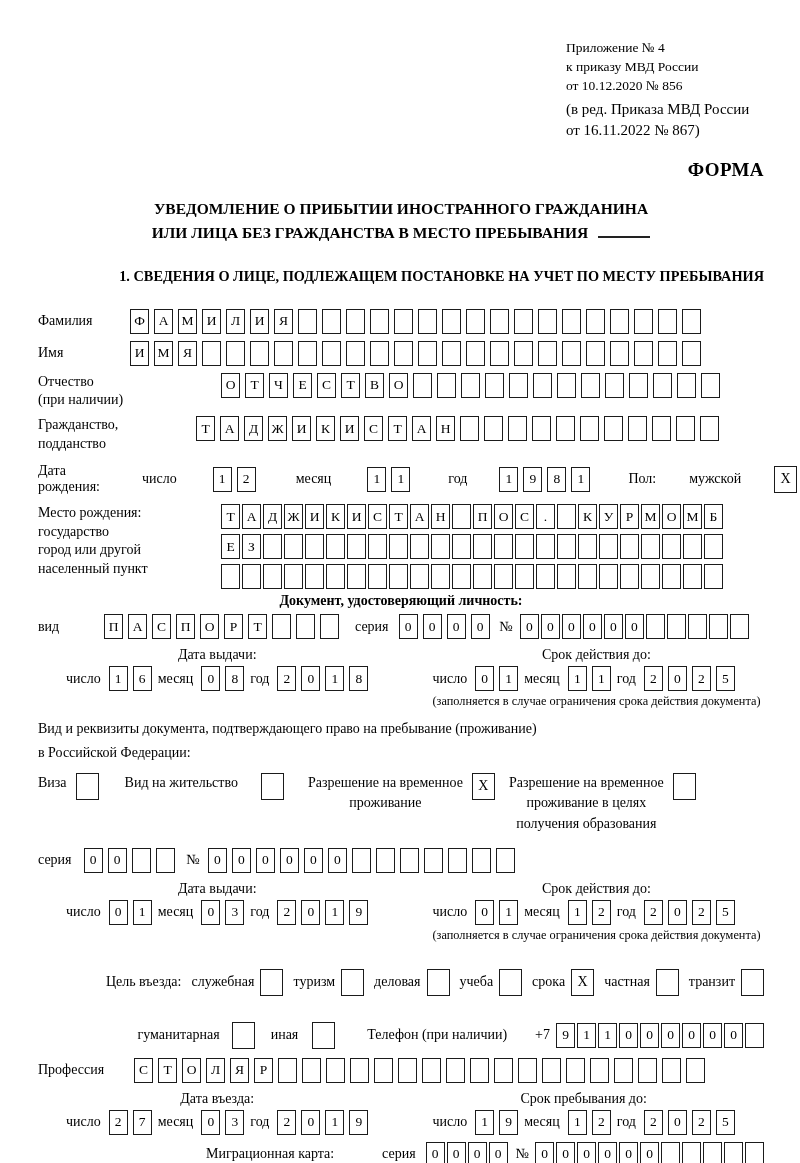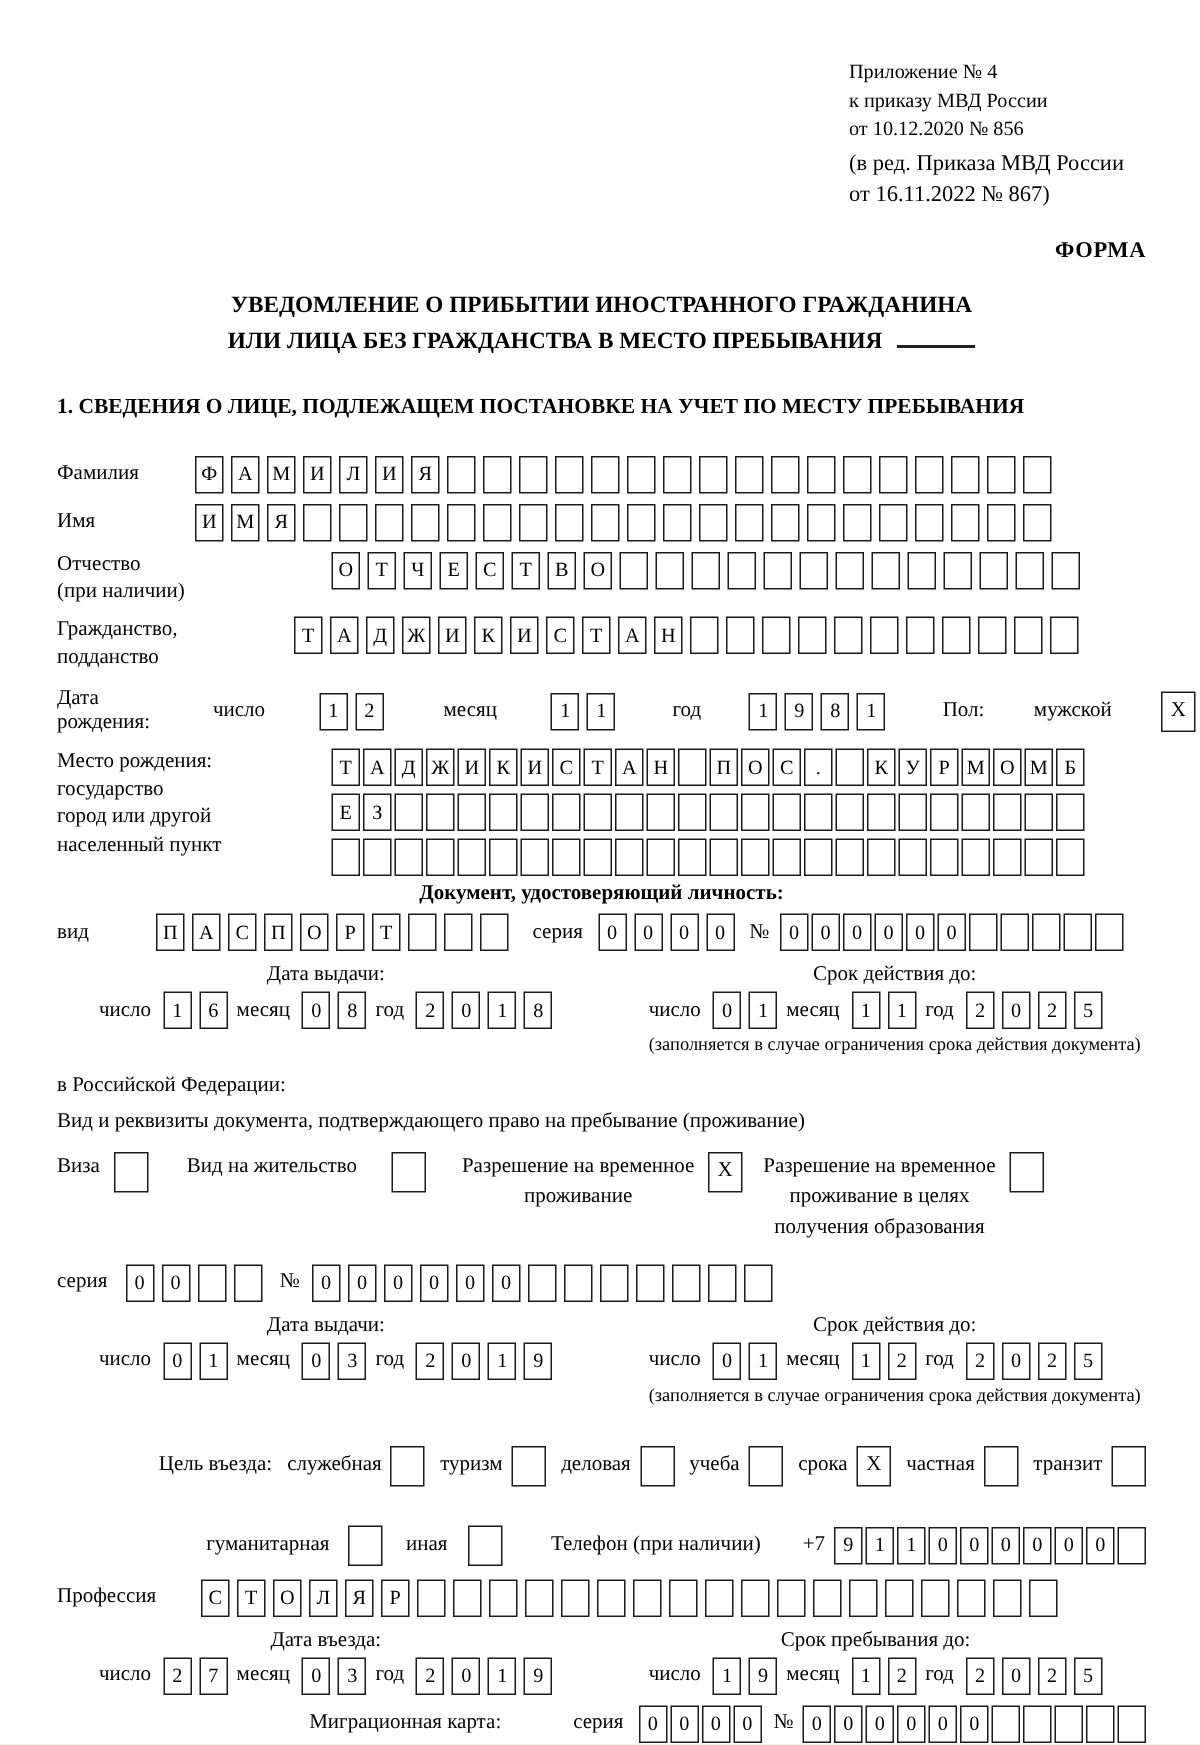--- a/index.html
+++ b/index.html
@@ -5,24 +5,24 @@
   html,body{margin:0;padding:0;background:#e8e8e8;}
   .page{
     width:800px;height:1163px;margin:0 auto;background:#ffffff;color:#000;
     font-family:"Liberation Serif","DejaVu Serif",serif;font-size:14px;
     box-sizing:border-box;padding:38px 36px 0 38px;overflow:hidden;position:relative;
   }
   
   .appendix{margin-left:528px;font-size:13.5px;line-height:1.42;}
   .appendix div{white-space:nowrap;}
   .revision{margin-top:4px;font-size:15px;line-height:1.4;}
-  .forma{text-align:right;font-weight:bold;font-size:15px;margin-top:18px;letter-spacing:.4px;}
+  .forma{text-align:right;font-weight:bold;font-size:19px;margin-top:18px;letter-spacing:.4px;}
   .title{text-align:center;font-weight:bold;font-size:15.5px;margin-top:16px;line-height:1.55;}
   .blankline{display:inline-block;width:52px;border-bottom:2.2px solid #222;height:.85em;margin-left:10px;}
-  .sec{text-align:left;font-weight:bold;font-size:14.3px;margin-top:22px;white-space:nowrap;}
+  .sec{text-align:right;font-weight:bold;font-size:14.3px;margin-top:22px;white-space:nowrap;}
   
   .frow{display:flex;align-items:center;margin-top:7px;}
   .frow.top{align-items:flex-start;gap:16px;}
   .flabel{flex:0 0 auto;}
   .lblstack span{display:block;line-height:1.32;}
   .cells{display:flex;gap:5px;flex-wrap:nowrap;}
   .cells.narrow{gap:2px;}
   .cell{flex:0 0 auto;width:17px;height:23px;border:1.6px solid #1b1b1b;
         display:flex;align-items:center;justify-content:center;font-size:13.5px;background:#fff;}
   .checkbox{width:21px;height:25px;border:1.6px solid #1b1b1b;display:inline-flex;flex:0 0 auto;
@@ -387,22 +387,22 @@
             <span class="cell">0</span>
             <span class="cell">2</span>
             <span class="cell">5</span>
           </span>
       </div>
       <div class="datenote">(заполняется в случае ограничения срока действия документа)</div>
     </div>
   </div>
 
   <div style="margin-top:8px;line-height:1.7;">
+    <div>Вид и реквизиты документа, подтверждающего право на пребывание (проживание)</div>
     <div>в Российской Федерации:</div>
-    <div>Вид и реквизиты документа, подтверждающего право на пребывание (проживание)</div>
   </div>
 
   <div class="optrow">
     <span class="opt">
       <span class="optlines">
         <span>Виза</span>
       </span>
       <span class="checkbox"></span>
     </span>
     <span class="opt" style="margin-left:12px;">

